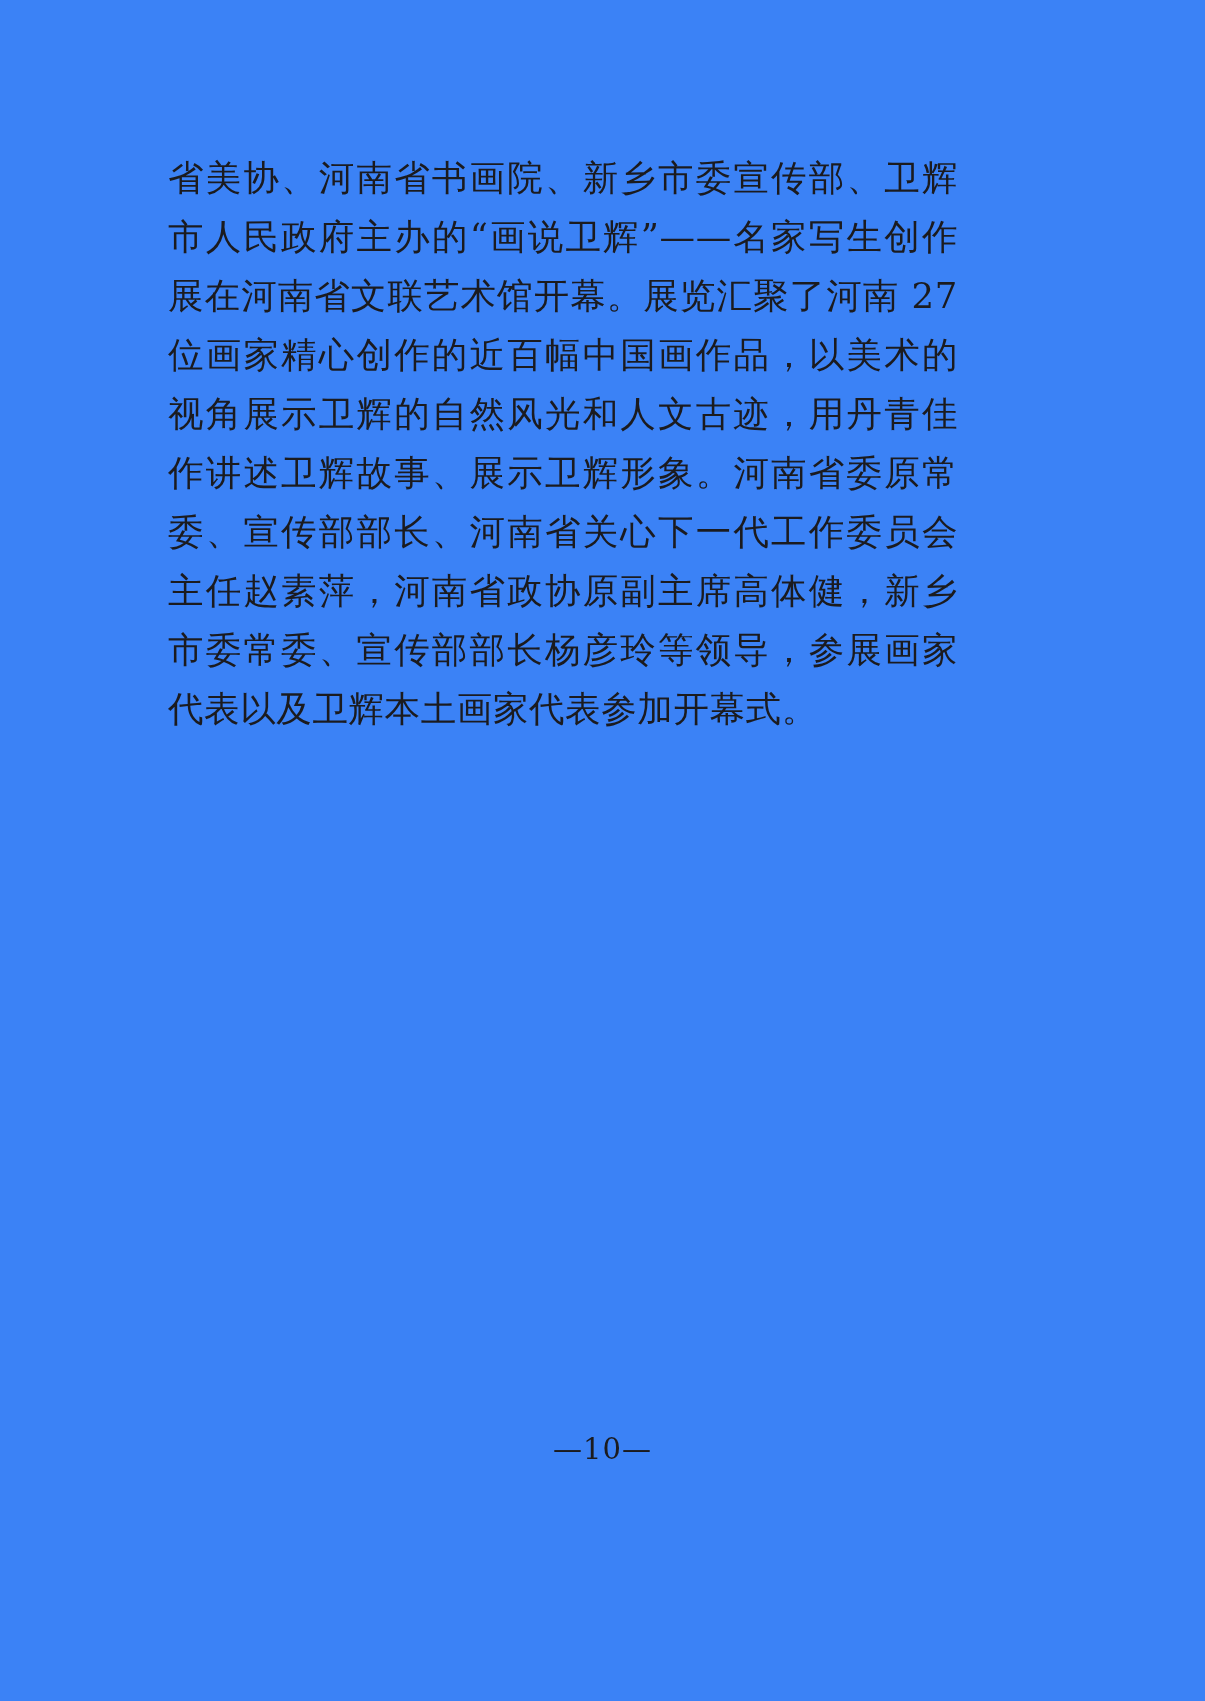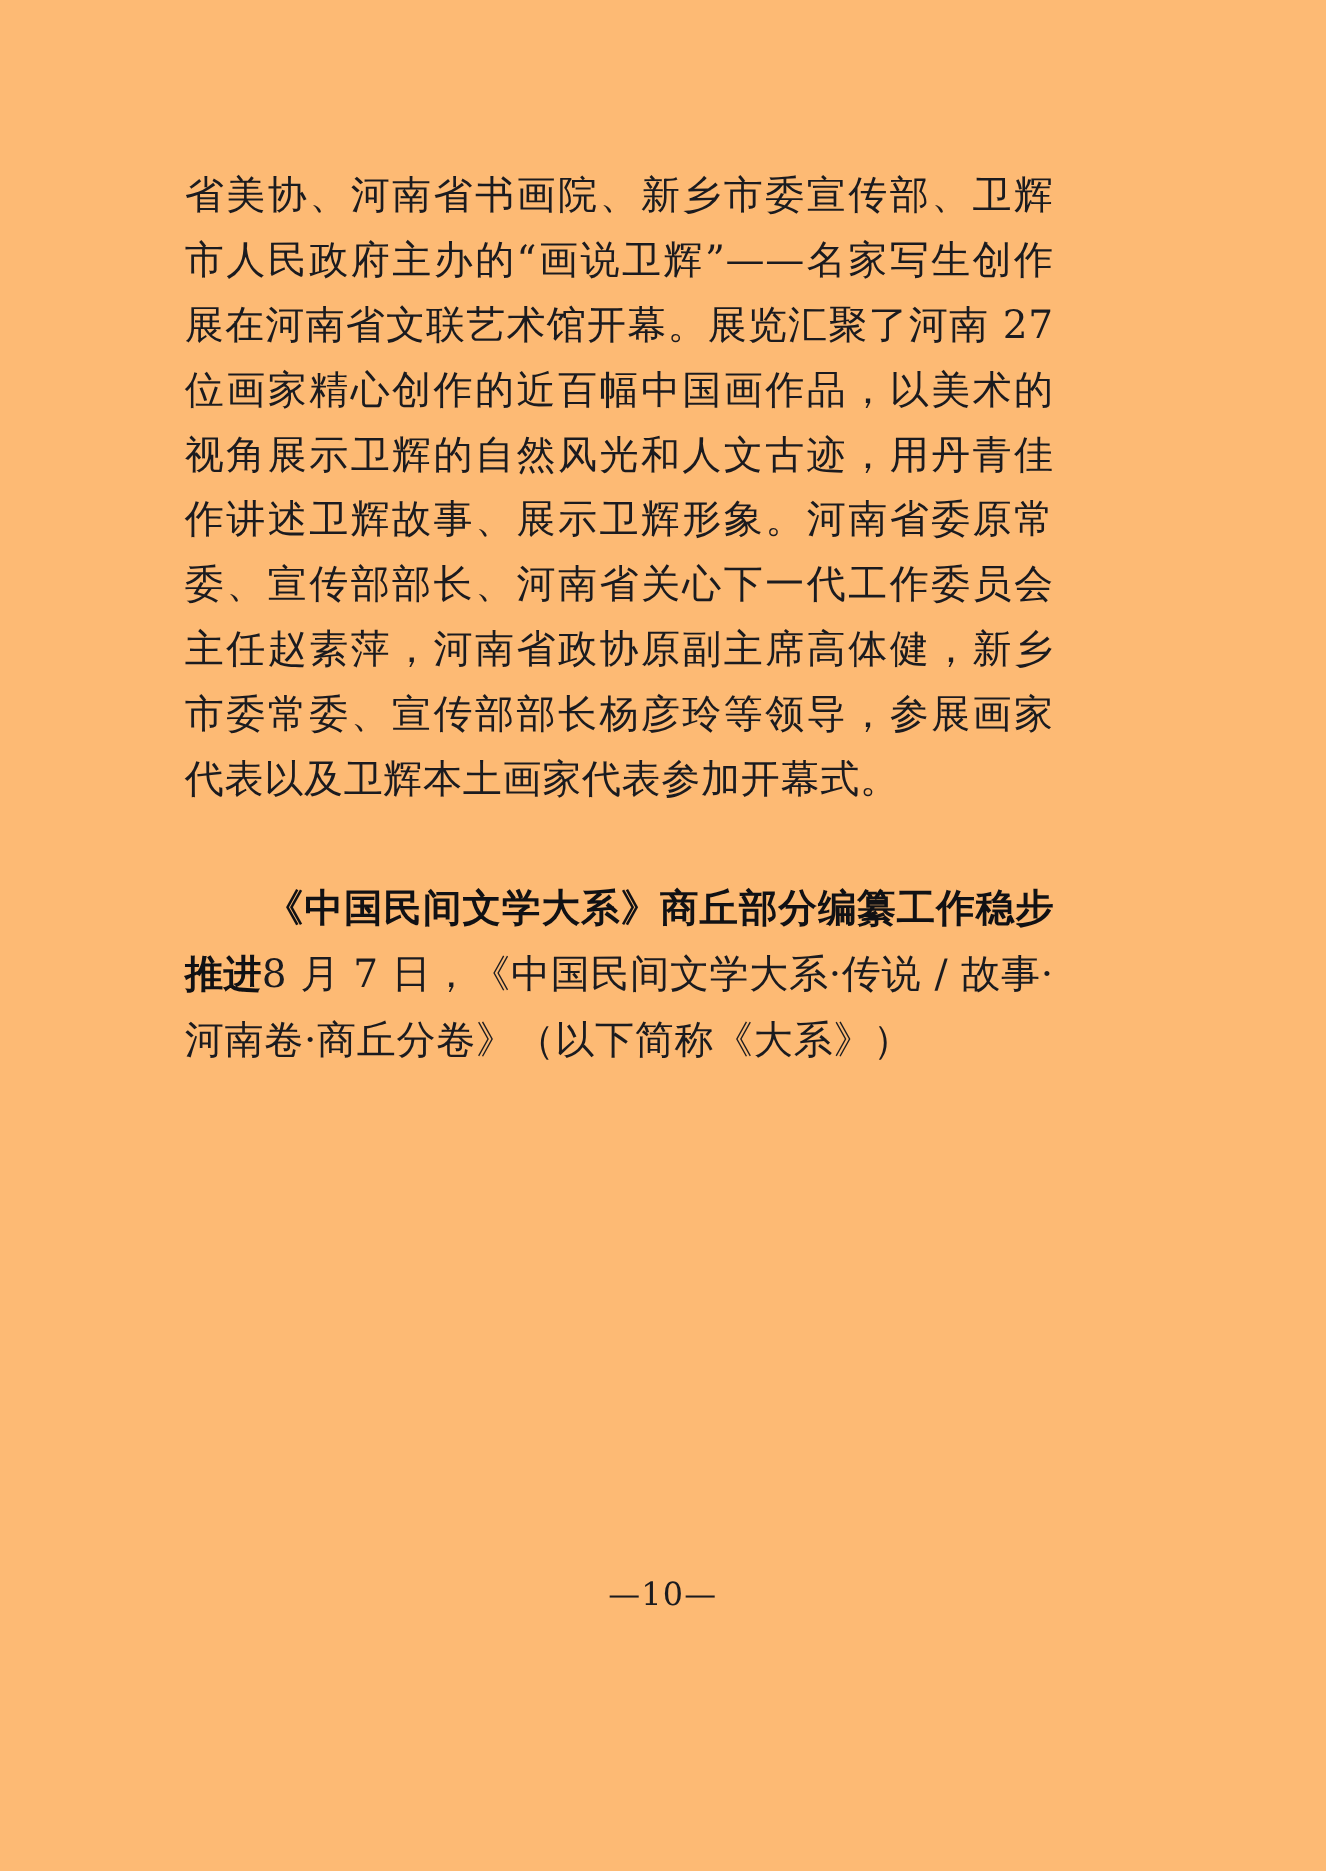--- a/index.html
+++ b/index.html
@@ -7,21 +7,21 @@
     padding: 0;
     background: #ffffff;
   }
   body {
     font-family: "DejaVu Serif", "Liberation Serif", serif;
   }
   .page {
     position: relative;
     width: 1205px;
     height: 1701px;
-    background: #fdba74;
+    background: #3b82f6;
     box-sizing: border-box;
     overflow: hidden;
   }
   .page-inner {
     position: absolute;
     left: 168px;
     top: 148px;
     width: 790px;
   }
   .body-text {
@@ -66,19 +66,18 @@
 </head>
 <body>
 
 <div class="page">
 
   <div class="page-inner">
 
     <p class="body-text para-cont">省美协、河南省书画院、新乡市委宣传部、卫辉市人民政府主办的“画说卫辉”——名家写生创作展在河南省文联艺术馆开幕。展览汇聚了河南 27 位画家精心创作的近百幅中国画作品，以美术的视角展示卫辉的自然风光和人文古迹，用丹青佳作讲述卫辉故事、展示卫辉形象。河南省委原常委、宣传部部长、河南省关心下一代工作委员会主任赵素萍，河南省政协原副主席高体健，新乡市委常委、宣传部部长杨彦玲等领导，参展画家代表以及卫辉本土画家代表参加开幕式。</p>
 
 
-    <p class="body-text para-indent section-block"><span class="heading-run">《中国民间文学大系》商丘部分编纂工作稳步推进</span><span>8 月 7 日，《中国民间文学大系·传说 / 故事·河南卷·商丘分卷》（以下简称《大系》）</span></p>
 
   </div>
 
   <div class="footer">—10—</div>
 
 </div>
 
 </body></html>

